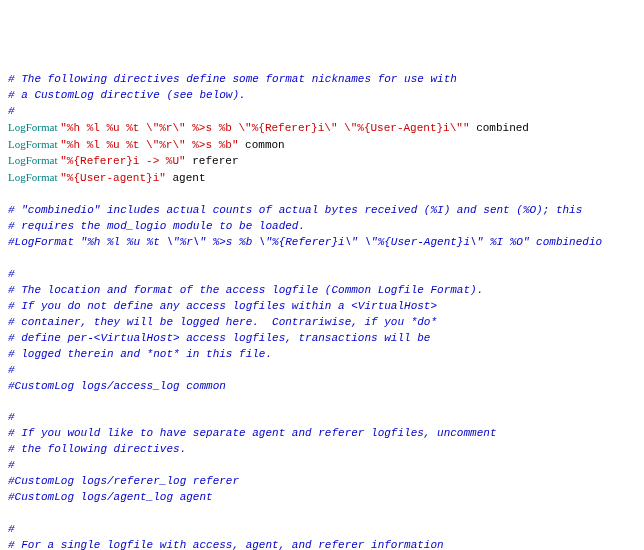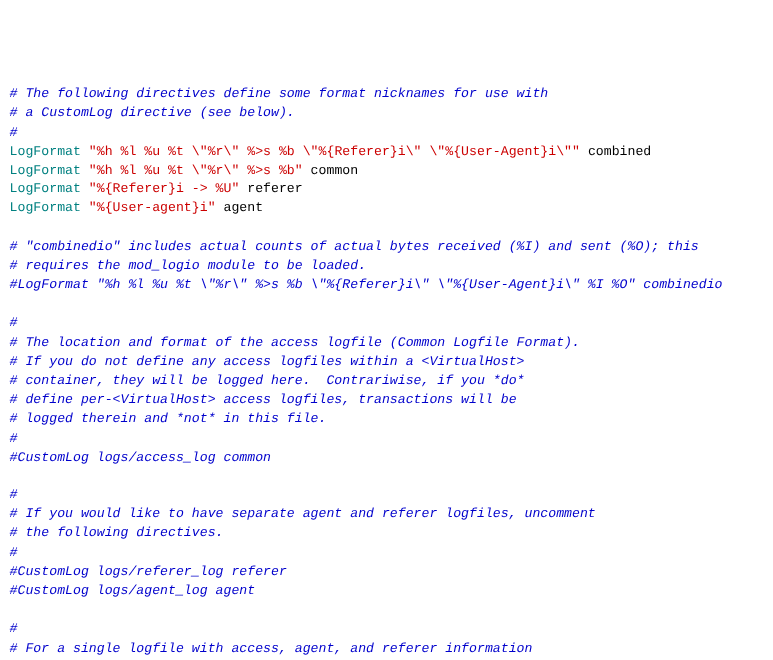--- a/index.html
+++ b/index.html
@@ -7,21 +7,21 @@
       font-size: 11px;
       background: #ffffff;
       margin: 0;
       padding: 8px;
       line-height: 1.45;
       white-space: pre;
       color: #000;
     }
     .line { display: block; }
     .comment { color: #0000cc; font-style: italic; }
-    .directive { color: #008080; }
+    .directive { color: #008080; font-family: Liberation Serif, serif; }
     .string { color: #cc0000; }
     .keyword { color: #000000; margin-top: 12px; }
     .plain { color: #000000; }
   </style>
 </head>
 <body>
 
 
 
 <div id="code"><span class="line"><span class="comment"># The following directives define some format nicknames for use with</span></span><span class="line"><span class="comment"># a CustomLog directive (see below).</span></span><span class="line"><span class="comment">#</span></span><span class="line"><span class="directive">LogFormat </span><span class="string">"%h %l %u %t \"%r\" %&gt;s %b \"%{Referer}i\" \"%{User-Agent}i\""</span><span class="keyword"> combined</span></span><span class="line"><span class="directive">LogFormat </span><span class="string">"%h %l %u %t \"%r\" %&gt;s %b"</span><span class="keyword"> common</span></span><span class="line"><span class="directive">LogFormat </span><span class="string">"%{Referer}i -&gt; %U"</span><span class="keyword"> referer</span></span><span class="line"><span class="directive">LogFormat </span><span class="string">"%{User-agent}i"</span><span class="keyword"> agent</span></span><span class="line"><span class="plain"> </span></span><span class="line"><span class="comment"># "combinedio" includes actual counts of actual bytes received (%I) and sent (%O); this</span></span><span class="line"><span class="comment"># requires the mod_logio module to be loaded.</span></span><span class="line"><span class="comment">#LogFormat "%h %l %u %t \"%r\" %&gt;s %b \"%{Referer}i\" \"%{User-Agent}i\" %I %O" combinedio</span></span><span class="line"><span class="plain"> </span></span><span class="line"><span class="comment">#</span></span><span class="line"><span class="comment"># The location and format of the access logfile (Common Logfile Format).</span></span><span class="line"><span class="comment"># If you do not define any access logfiles within a &lt;VirtualHost&gt;</span></span><span class="line"><span class="comment"># container, they will be logged here.  Contrariwise, if you *do*</span></span><span class="line"><span class="comment"># define per-&lt;VirtualHost&gt; access logfiles, transactions will be</span></span><span class="line"><span class="comment"># logged therein and *not* in this file.</span></span><span class="line"><span class="comment">#</span></span><span class="line"><span class="comment">#CustomLog logs/access_log common</span></span><span class="line"><span class="plain"> </span></span><span class="line"><span class="comment">#</span></span><span class="line"><span class="comment"># If you would like to have separate agent and referer logfiles, uncomment</span></span><span class="line"><span class="comment"># the following directives.</span></span><span class="line"><span class="comment">#</span></span><span class="line"><span class="comment">#CustomLog logs/referer_log referer</span></span><span class="line"><span class="comment">#CustomLog logs/agent_log agent</span></span><span class="line"><span class="plain"> </span></span><span class="line"><span class="comment">#</span></span><span class="line"><span class="comment"># For a single logfile with access, agent, and referer information</span></span><span class="line"></span></div>

